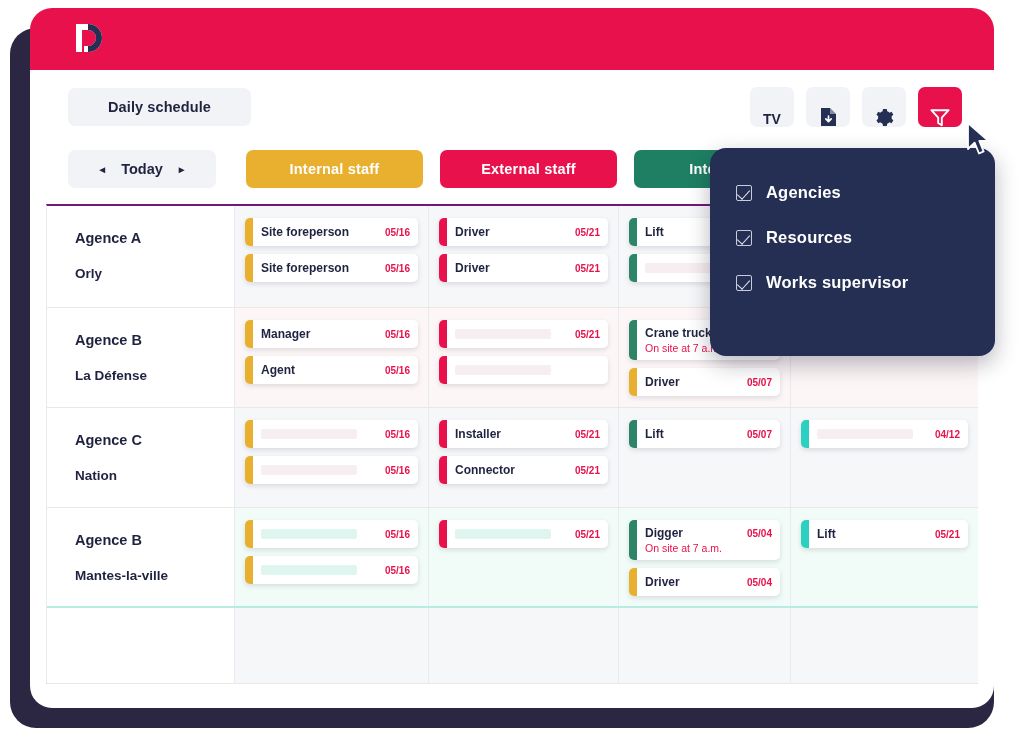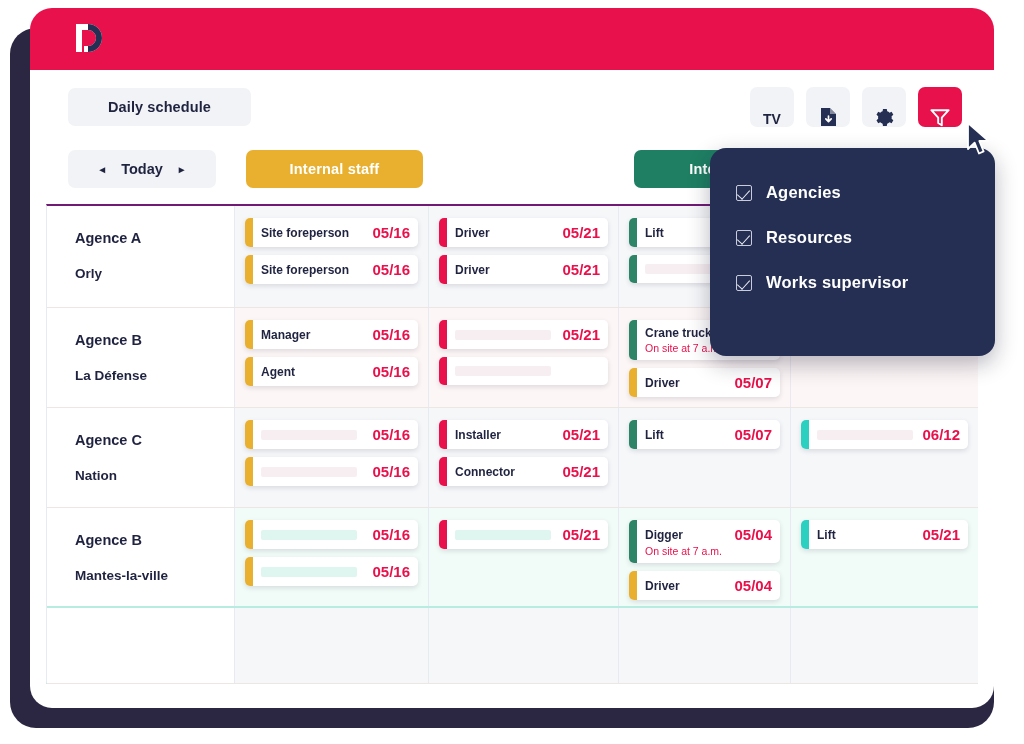--- a/index.html
+++ b/index.html
@@ -158,21 +158,21 @@
   .card .title {
     font-size: 12px; font-weight: bold; color: #1f2340;
     flex: 1;
     white-space: nowrap;
   }
   .card .sub {
     font-size: 10.5px; color: #E8114B; margin-top: 2px;
     white-space: nowrap;
   }
   .card .date {
-    font-size: 15px; color: #E8114B; font-weight: bold;
+    font-size: 10px; color: #E8114B; font-weight: bold;
     margin-left: auto; padding-left: 6px;
   }
   .card .ghost {
     display: block;
     height: 10px;
     width: 96px;
     border-radius: 2px;
     background: #f7eef1;
   }
   .card .ghost.teal { background: #dff5ef; }
@@ -267,20 +267,23 @@
 
     <div class="tabs">
       <div class="today-nav">
         <span class="arr">◄</span>
         <span>Today</span>
         <span class="arr">►</span>
       </div>
       <div class="tab" id="tab0" style="left: 216px; width: 177px; background: rgb(232, 176, 46);">
         <span>Internal staff</span>
       </div>
+      <div class="tab" id="tab1" style="left: 410px; width: 177px; background: rgb(232, 17, 75);">
+        <span>External staff</span>
+      </div>
       <div class="tab" id="tab2" style="left: 604px; width: 177px; background: rgb(31, 127, 99);">
         <span>Internal e</span>
       </div>
     </div>
 
     <div class="grid" id="grid">
         <div class="row" style="height: 102px;">
           <div class="cell label">
             <div class="agency-name">Agence A</div>
             <div class="agency-site">Orly</div>
@@ -443,21 +446,21 @@
                 <span class="title">Lift</span>
                 <span class="date">05/07</span>
               </div>
             </div>
           </div>
           <div class="cell c4" style="background: rgb(246, 247, 249);">
             <div class="card">
               <span class="bar" style="background: rgb(43, 208, 192);"></span>
               <div class="toprow">
                 <span class="ghost"></span>
-                <span class="date">06/12</span>
+                <span class="date">04/12</span>
               </div>
             </div>
           </div>
         </div>
         <div class="row mint" style="height: 100px;">
           <div class="cell label">
             <div class="agency-name">Agence B</div>
             <div class="agency-site">Mantes-la-ville</div>
           </div>
           <div class="cell c1" style="background: rgb(241, 251, 247);">

